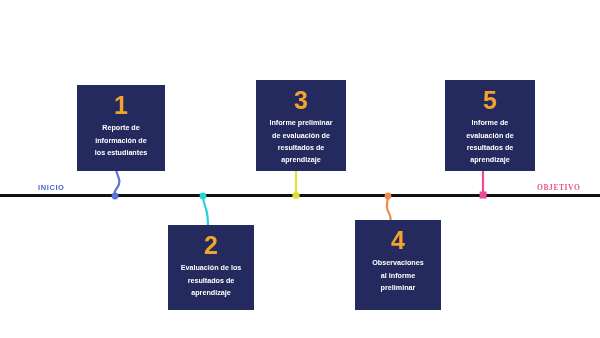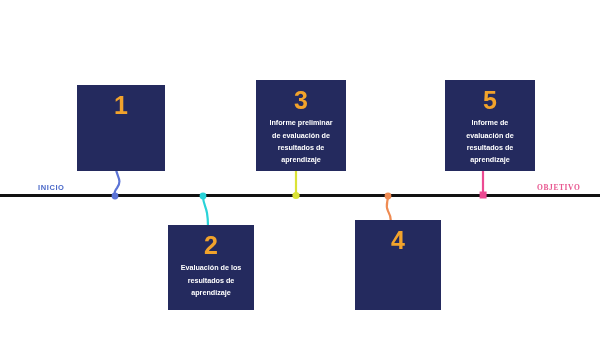--- a/index.html
+++ b/index.html
@@ -132,39 +132,45 @@
 
   <div class="connector c5">
     <svg width="20" height="32" viewBox="0 0 20 32">
       <path d="M8,0 L8,26" fill="none" stroke="#ec4a92" stroke-width="2.2" stroke-linecap="round"></path>
       <rect x="4.6" y="23.5" width="7" height="7" fill="#ec4a92"></rect>
     </svg>
   </div>
 
   <div class="card pos-1">
     <div class="card-number">1</div>
+    <div class="card-text">Reporte de
+información de
+los estudiantes</div>
   </div>
 
   <div class="card pos-2">
     <div class="card-number">2</div>
     <div class="card-text">Evaluación de los
 resultados de
 aprendizaje</div>
   </div>
 
   <div class="card pos-3">
     <div class="card-number">3</div>
     <div class="card-text">Informe preliminar
 de evaluación de
 resultados de
 aprendizaje</div>
   </div>
 
   <div class="card pos-4">
     <div class="card-number">4</div>
+    <div class="card-text">Observaciones
+al informe
+preliminar</div>
   </div>
 
   <div class="card pos-5">
     <div class="card-number">5</div>
     <div class="card-text">Informe de
 evaluación de
 resultados de
 aprendizaje</div>
   </div>
 

